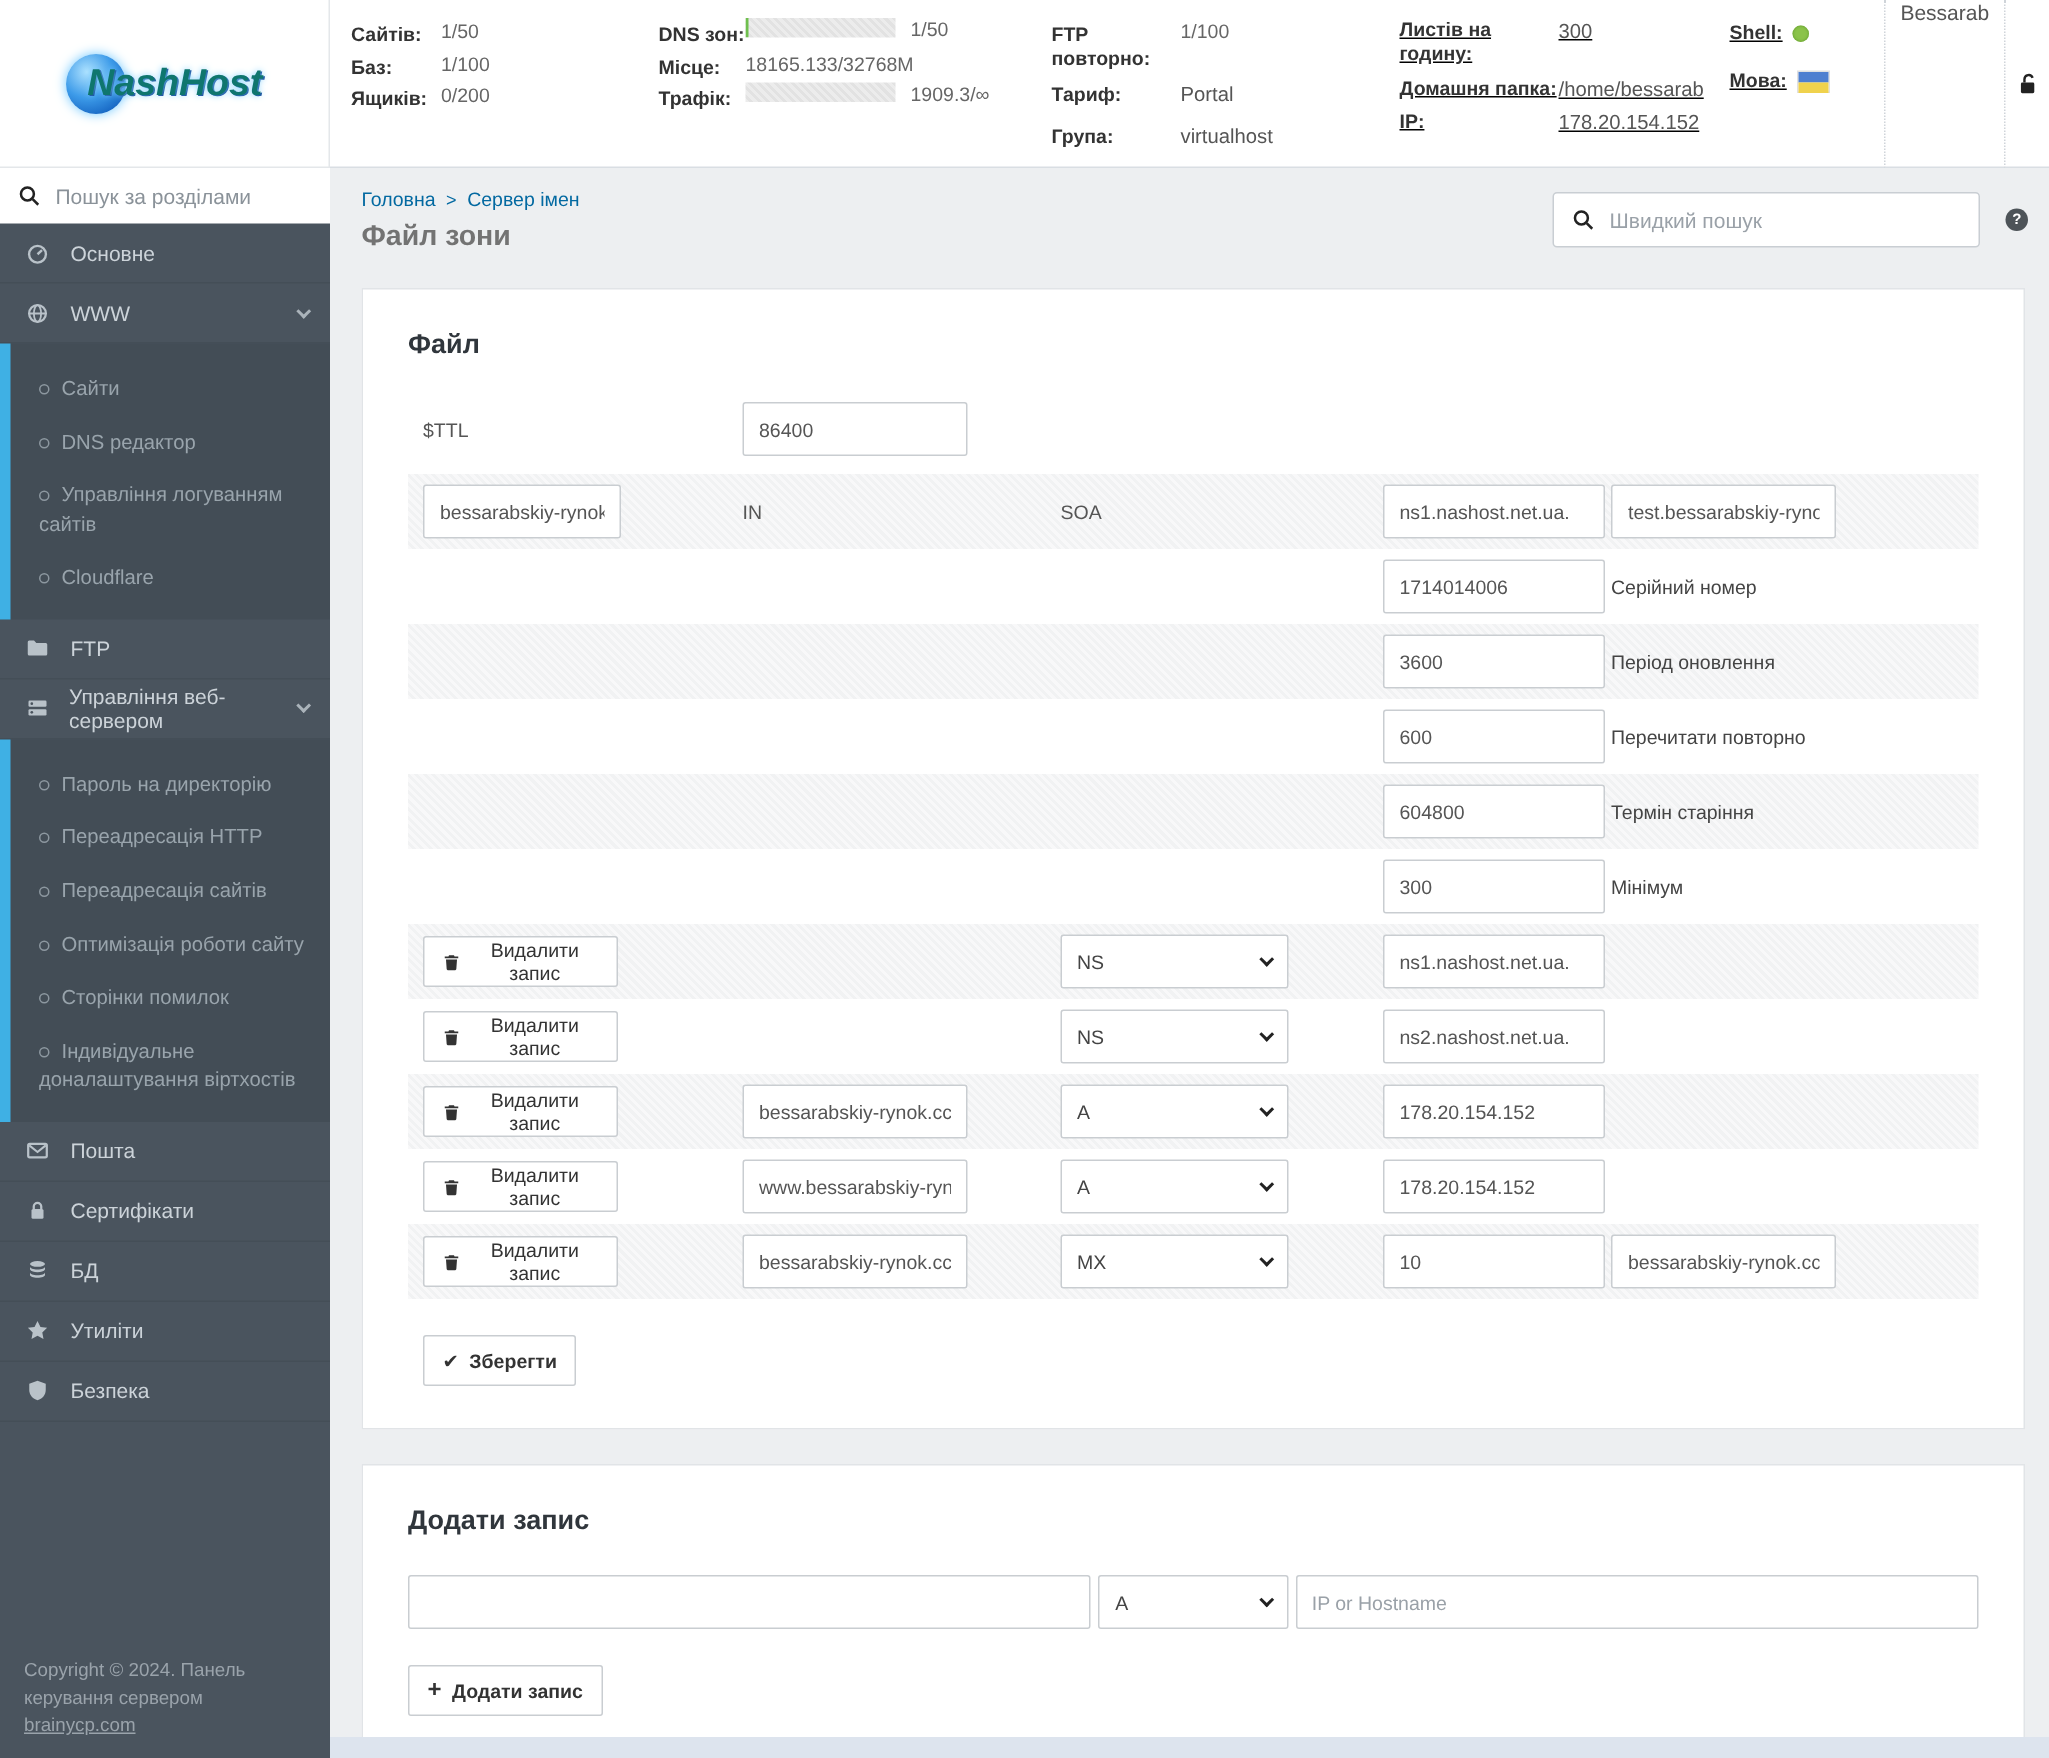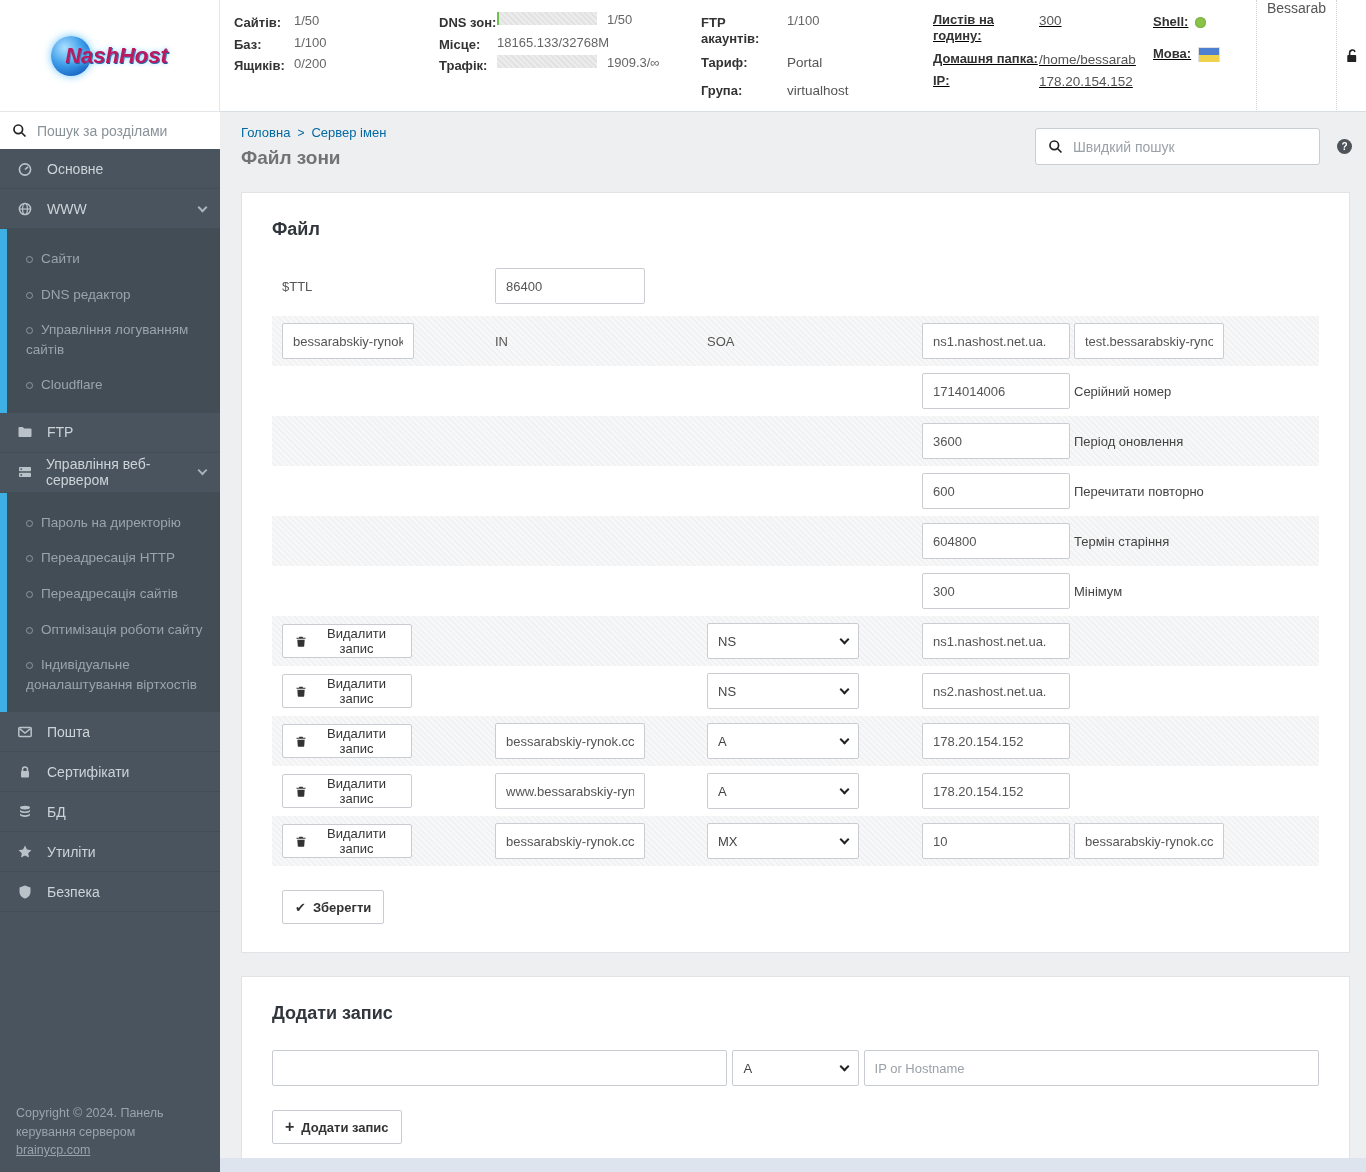--- a/index.html
+++ b/index.html
@@ -6,21 +6,21 @@
   html,body { width:1366px; height:1172px; overflow:hidden; background:#edeff1;
               font-family:"Liberation Sans","DejaVu Sans",sans-serif; }
 
   
   .topbar { display:flex; height:112px; background:#fff; }
   .logo-cell { width:220px; border-right:1px solid #e4e7ea; border-bottom:1px solid #e4e7ea;
                display:flex; align-items:center; justify-content:center; position:relative; }
   .logo-globe { width:40px; height:40px; border-radius:50%;
                 background:radial-gradient(circle at 35% 30%, #aee2ff 0%, #3d9be9 45%, #0b57b8 90%);
                 box-shadow:0 0 8px #6fc8ff; }
-  .logo-text { font-size:22px; font-weight:bold; font-style:italic; color:#be185d;
+  .logo-text { font-size:25px; font-weight:bold; font-style:italic; color:#0f766e;
                text-shadow:0 0 5px #7fd0ff, 1px 1px 0 #0a3f8f; margin-left:-26px; letter-spacing:0; }
   .stats-cell { flex:1; border-bottom:1px solid #d9dee3; display:flex; padding:10px 0 0 14px; }
   .sgroup { padding-top:2px; }
   .g1 { width:205px; } .g2 { width:262px; } .g3 { width:232px; } .g4w { flex:1; display:flex;text-decoration:underline; }
   .stat { display:flex; margin-bottom:3px; }
   .stat-label { font-weight:bold; font-size:13px; color:#333; line-height:1.2; padding-top:3px; }
   .g1 .stat-label { width:60px; }
   .g2 .stat-label { width:58px; }
   .g3 .stat-label { width:86px; }
   .bar { width:100px; height:13px; position:relative;
@@ -187,21 +187,21 @@
           <span class="bar">
               <span class="bar-fill fill-green" style="width: 0%;"></span>
             </span>
           <span class="bar-val">1909.3/∞</span>
         </span>
       </div>
     </div>
 
     <div class="sgroup g3">
       <div class="stat">
-        <span class="stat-label">FTP акаунтів:</span>
+        <span class="stat-label">FTP повторно:</span>
         <span>
           <span class="bar"><span class="bar-fill fill-green" style="width: 2%;"></span></span>
           <div class="bar-val">1/100</div>
         </span>
       </div>
       <div class="stat" style="margin-top:6px">
         <span class="stat-label">Тариф:</span>
         <span class="plainval">Portal</span>
       </div>
       <div class="stat" style="margin-top:9px">
@@ -311,20 +311,21 @@
             </svg>
         </span>
         <span>Управління веб-сервером</span>
         <span class="nav-chev"></span>
       </div>
       <div class="submenu">
         <a class="submenu-item"><i class="sub-dot"></i><span>Пароль на директорію</span></a>
         <a class="submenu-item"><i class="sub-dot"></i><span>Переадресація HTTP</span></a>
         <a class="submenu-item"><i class="sub-dot"></i><span>Переадресація сайтів</span></a>
         <a class="submenu-item"><i class="sub-dot"></i><span>Оптимізація роботи сайту</span></a>
+        <a class="submenu-item"><i class="sub-dot"></i><span>Сторінки помилок</span></a>
         <a class="submenu-item"><i class="sub-dot"></i><span>Індивідуальне доналаштування віртхостів</span></a>
       </div>
 
       <div class="nav-item">
         <span class="nav-ico">
           <svg width="16" height="16" viewBox="0 0 16 16">
               <rect x="1.8" y="3.5" width="12.4" height="9" rx="1" fill="none" stroke="currentColor" stroke-width="1.5"></rect>
               <path d="M2.5 4.6L8 9l5.5-4.4" fill="none" stroke="currentColor" stroke-width="1.4"></path>
             </svg>
         </span>

